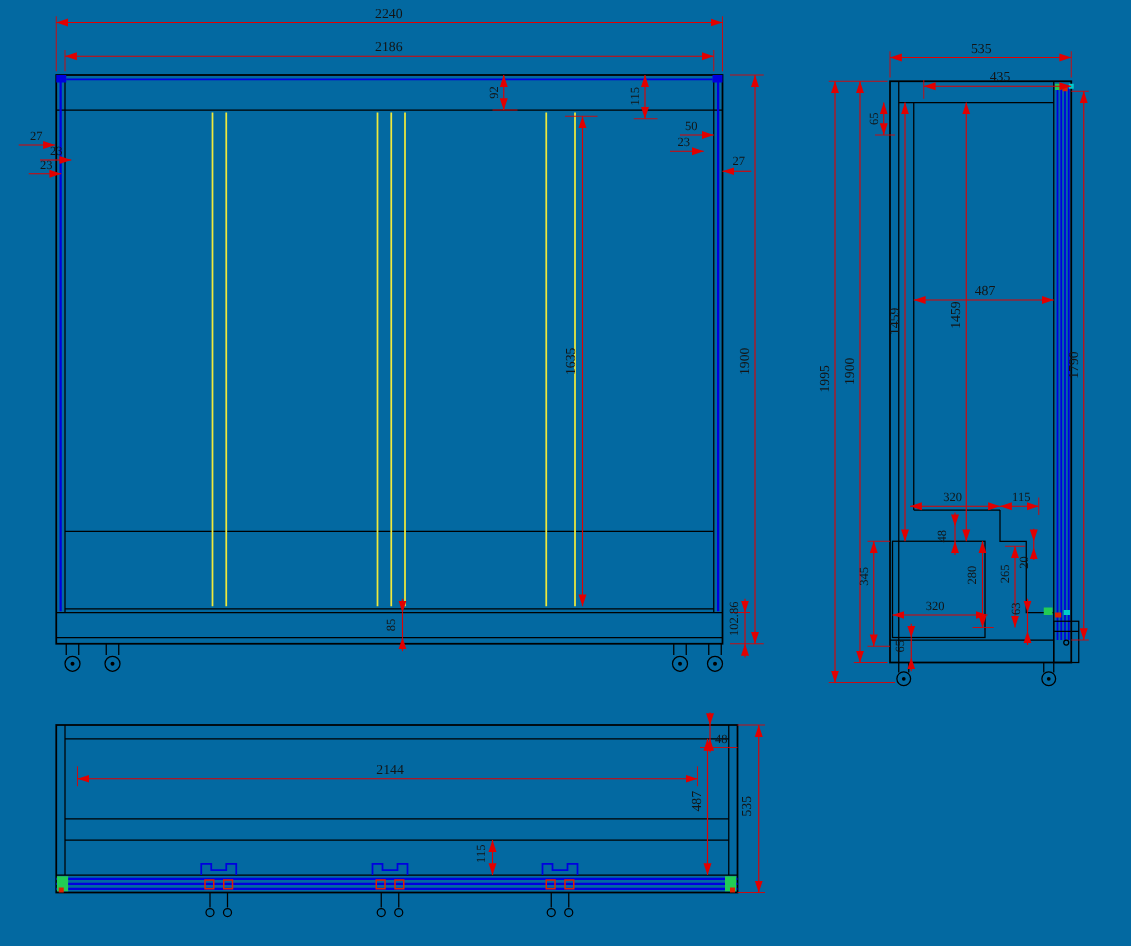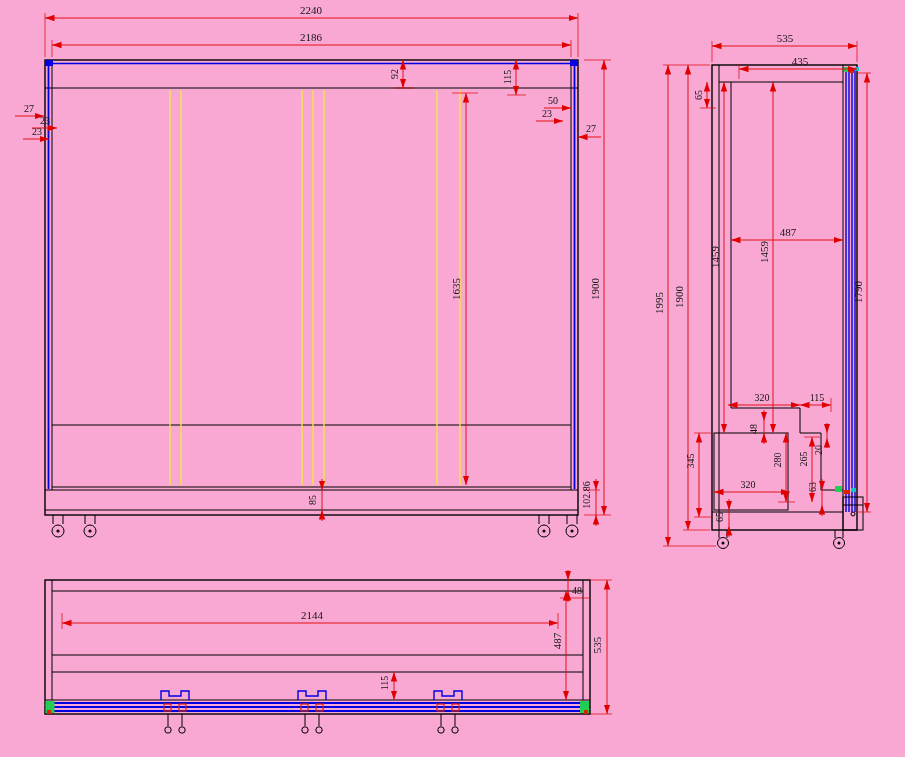--- a/index.html
+++ b/index.html
@@ -1,16 +1,16 @@
 <!DOCTYPE html>
 <html><head>
 <meta charset="utf-8">
 <style>
   html,body { margin:0; padding:0; background:#ffffff; }
-  .page { width:905px; height:757px; position:relative; background:#f9a8d4; overflow:hidden; }
+  .page { width:905px; height:757px; position:relative; background:#0369a1; overflow:hidden; }
   svg { display:block; }
   .o  { stroke:#000000; fill:none; stroke-width:1; }
   .o2 { stroke:#000000; fill:none; stroke-width:1.4; }
   .b  { stroke:#0000e0; fill:none; stroke-width:1.8; }
   .bt { stroke:#0000e0; fill:none; stroke-width:1.4; }
   .y  { stroke:#efe93c; fill:none; stroke-width:1.4; }
   .d  { stroke:#e10000; fill:none; stroke-width:0.9; }
   .e  { stroke:#e10000; fill:none; stroke-width:0.7; }
   .r  { stroke:#dd2200; fill:none; stroke-width:1.2; }
   text.t  { fill:#141414; font-family:"Liberation Serif", serif; font-size:11px; }

